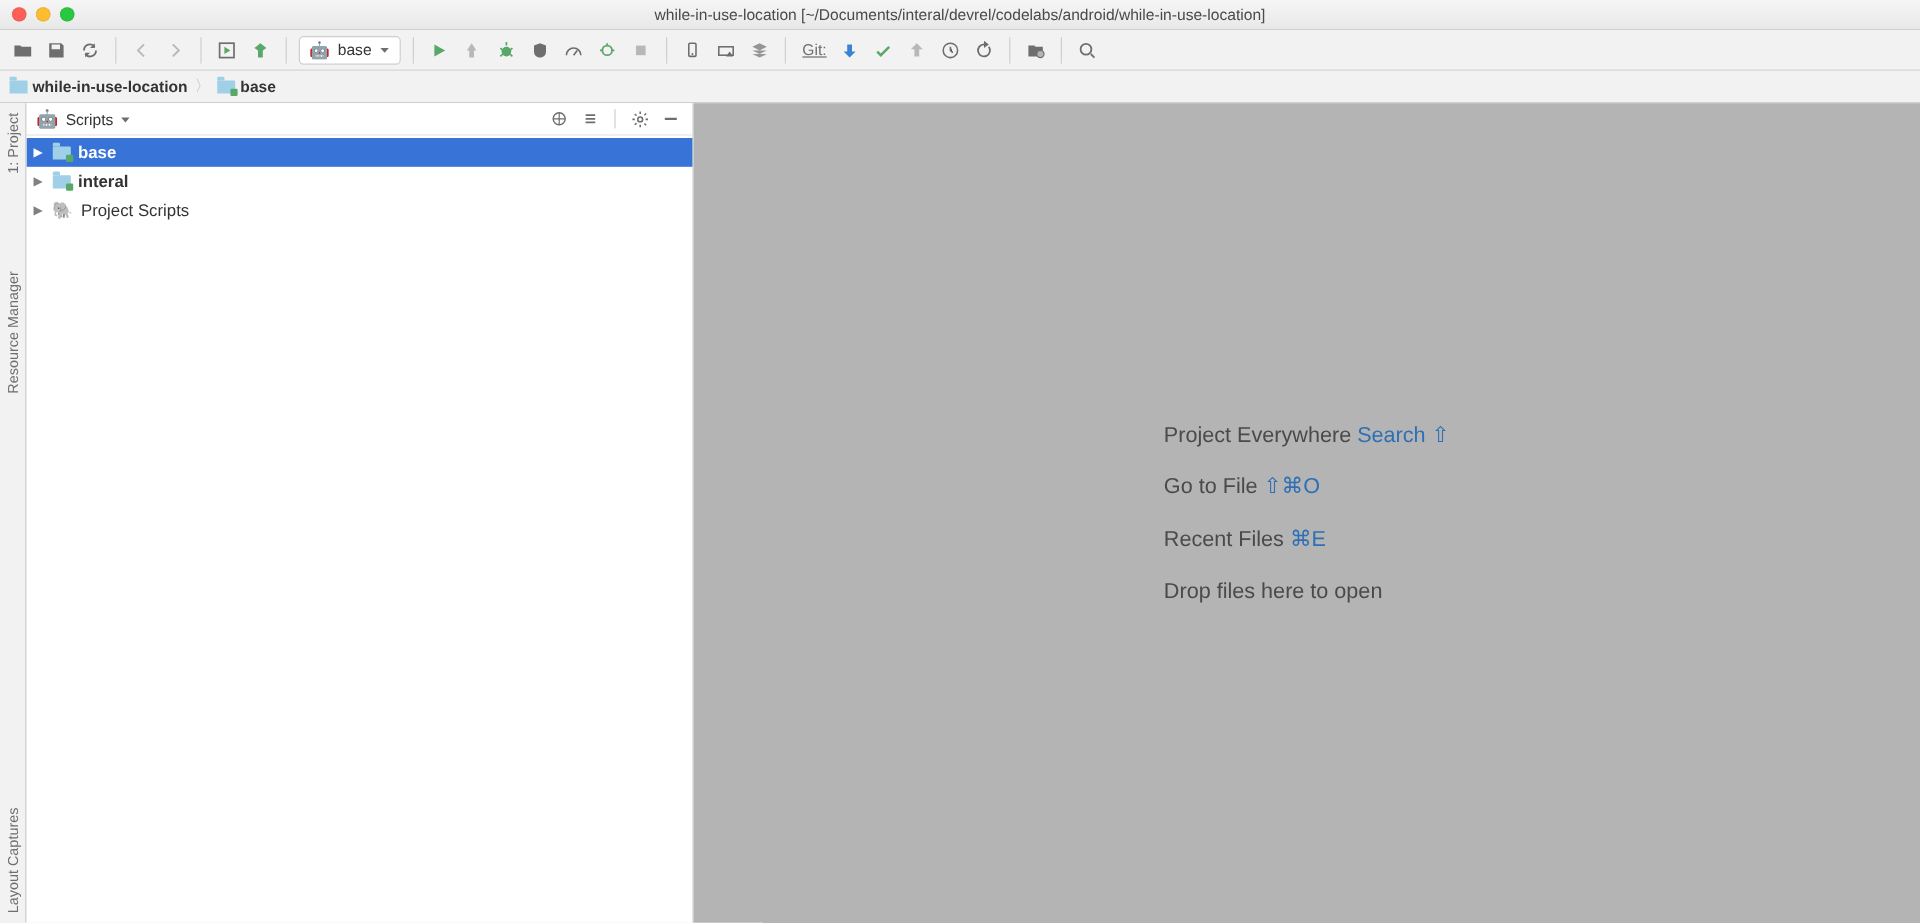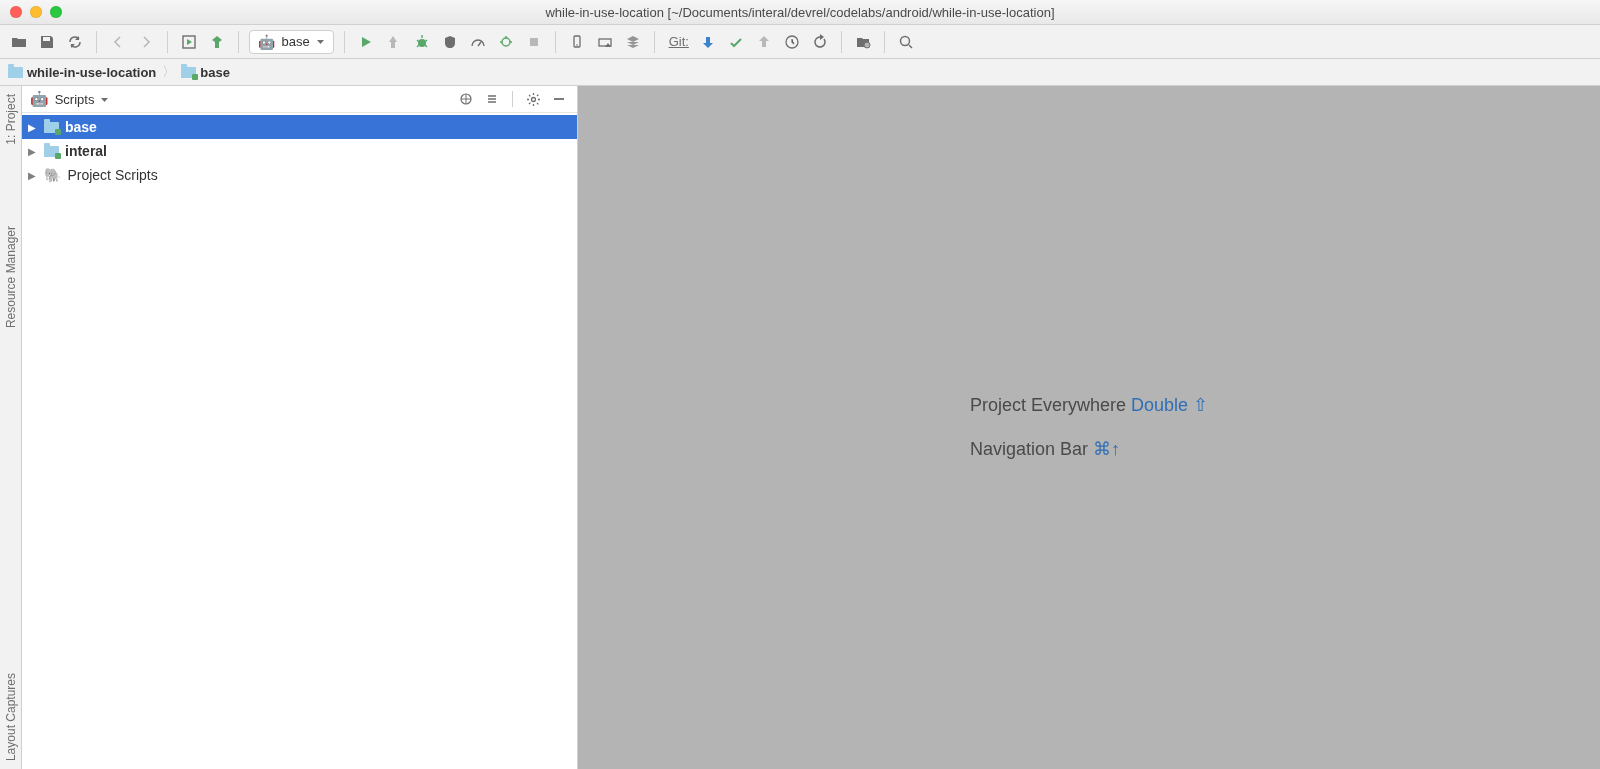--- a/index.html
+++ b/index.html
@@ -287,17 +287,19 @@
         <div class="row">
           <span class="tri">▶</span>
           <span class="gradle-ic">🐘</span>
           <span class="lbl">Project Scripts</span>
         </div>
       </div>
   </div>
 
   <div class="editor">
     <div class="hints">
-      <span class="row-h"><span>Project Everywhere</span> <span class="kbd">Double ⇧</span></span>
-      <span class="row-h"><span>Navigation Bar</span> <span class="kbd">⌘↑</span></span>
+      <span class="row-h"><span>Project Everywhere</span> <span class="kbd">Search ⇧</span></span>
+      <span class="row-h"><span>Go to File</span> <span class="kbd">⇧⌘O</span></span>
+      <span class="row-h"><span>Recent Files</span> <span class="kbd">⌘E</span></span>
+      <span class="row-h"><span>Drop files here to open</span></span>
     </div>
   </div>
 </div>
 
 </body></html>

